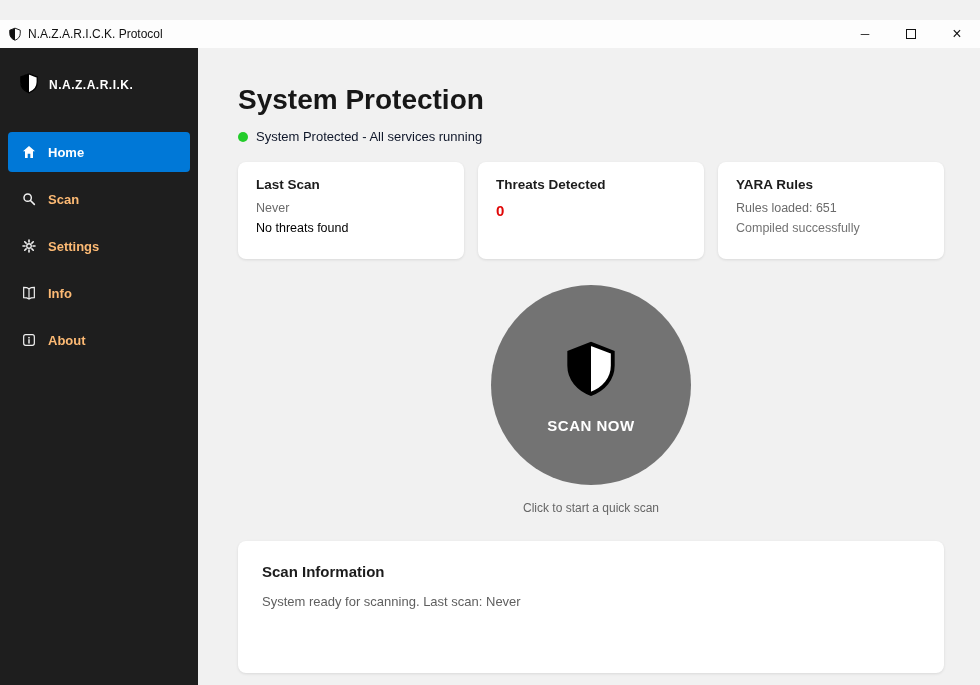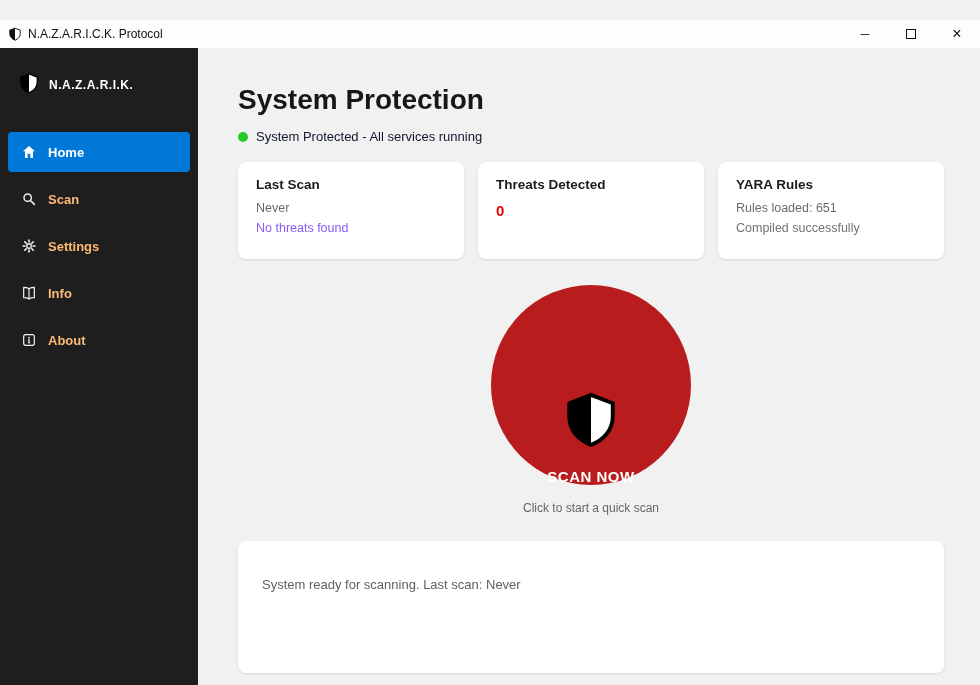--- a/index.html
+++ b/index.html
@@ -74,31 +74,31 @@
   .card {
     flex: 1;
     background: #ffffff;
     border-radius: 8px;
     box-shadow: 0 1px 3px rgba(0,0,0,0.10);
     padding: 15px 18px;
     height: 97px;
   }
   .card-title { font-size: 13.5px; font-weight: bold; color: #1c1c1c; }
   .card-line { font-size: 12.5px; color: #6b6b6b; margin-top: 9px; }
-  .card-line.green { color: #8b5cf6; margin-top: 6px; }
+  .card-line.green { color: #000000; margin-top: 6px; }
   .card-line.blue { color: #737373; margin-top: 6px; }
   .card-value-red { font-size: 15px; font-weight: bold; color: #e00707; margin-top: 10px; }
 
   .scan-area { display: flex; flex-direction: column; align-items: center; }
   .scan-circle {
     margin-top: 26px;
     width: 200px; height: 200px;
     border-radius: 50%;
-    background: #b91c1c;
-    display: flex; flex-direction: column; align-items: center; justify-content: flex-end;
+    background: #737373;
+    display: flex; flex-direction: column; align-items: center; justify-content: center;
     cursor: pointer;
   }
   .scan-shield { margin-bottom: 14px; }
   .scan-label { color: #ffffff; font-weight: bold; font-size: 15px; letter-spacing: 0.5px; }
   .scan-hint { margin-top: 16px; font-size: 12px; color: #666666; text-align: center; }
 
   .info-card {
     margin-top: 26px;
     background: #ffffff;
     border-radius: 8px;
@@ -251,16 +251,17 @@
             <path d="M12 2 L21 5.5 V11 C21 16.6 17.2 20.8 12 22.7 C6.8 20.8 3 16.6 3 11 V5.5 Z" fill="#ffffff" stroke="#000" stroke-width="1.6"></path>
             <path d="M12 2 L21 5.5 V11 C21 16.6 17.2 20.8 12 22.7 C6.8 20.8 3 16.6 3 11 V5.5 Z" fill="#000" clip-path="url(#halfS)"></path>
           </svg>
         </span>
         <span class="scan-label">SCAN NOW</span>
       </div>
       <div class="scan-hint">Click to start a quick scan</div>
     </div>
 
     <div class="info-card">
+      <div class="info-title">Scan Information</div>
       <div class="info-text">System ready for scanning. Last scan: Never</div>
     </div>
   </div>
 </div>
 
 </body></html>

